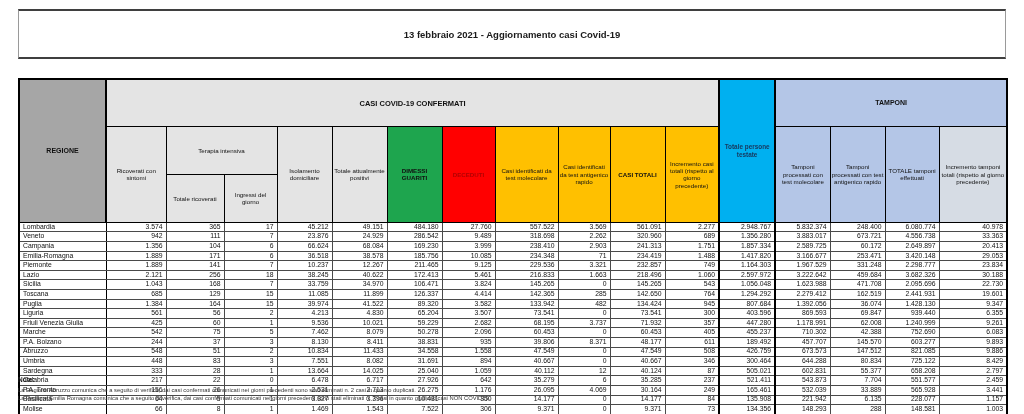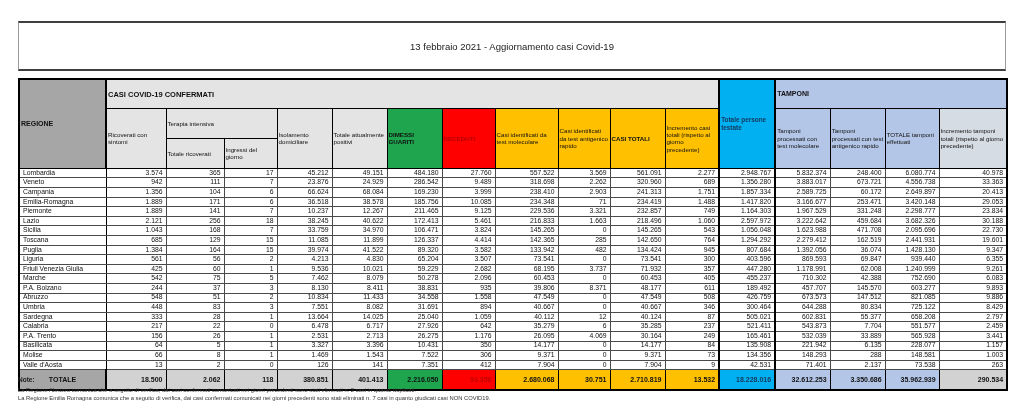--- a/index.html
+++ b/index.html
@@ -1,31 +1,31 @@
 <!DOCTYPE html>
 <html><head>
 <meta charset="utf-8">
 <style>
   html,body{margin:0;padding:0;width:1024px;height:414px;background:#ffffff;overflow:hidden;
     font-family:"Liberation Sans",sans-serif;color:#111;}
   .page{position:relative;width:1024px;height:414px;}
 
   
-  .title-box{position:absolute;left:18px;top:21px;width:986px;height:46px;
+  .title-box{position:absolute;left:18px;top:9px;width:986px;height:46px;
     border-top:2px solid #3f3f3f;border-bottom:2px solid #3f3f3f;
     border-left:1px solid #9a9a9a;border-right:1px solid #9a9a9a;
-    display:flex;flex-direction:column;justify-content:space-evenly;text-align:center;}
+    display:flex;flex-direction:column;justify-content:space-evenly;text-align:center;font-weight:bold;}
   .title-line{font-size:9.5px;color:#1a1a1a;}
 
   
   .table-wrap{position:absolute;left:18px;top:78px;}
   table{border-collapse:collapse;table-layout:fixed;width:988px;border:2px solid #000;}
   th,td{overflow:hidden;white-space:nowrap;}
   thead th{border:1px solid #000;font-weight:normal;font-size:6.2px;line-height:1.2;
-    text-align:left;vertical-align:middle;padding:7px 1px;white-space:normal;}
+    text-align:center;vertical-align:middle;padding:16px 1px;white-space:normal;}
   .h-regione{background:#a6a6a6;font-weight:bold;font-size:7px;border-right:2px solid #000;}
   .h-band{background:#e4e4e4;font-weight:bold;font-size:7.5px;height:14px;}
   .h-tamponi-band{background:#b4c6e7;font-weight:bold;font-size:7px;height:14px;border:1px solid #000;}
   .h-sub{background:#e4e4e4;}
   .h-terapia{background:#e4e4e4;height:15px;}
   .h-green{background:#1ea54e;font-weight:bold;}
   .h-red{background:#ff0000;color:#b30000;font-weight:bold;}
   .h-yellow{background:#ffc000;}
   .h-yellow-b{background:#ffc000;font-weight:bold;}
   .h-testate{background:#00b0f0;color:#17375d;font-weight:bold;font-size:6.4px;

